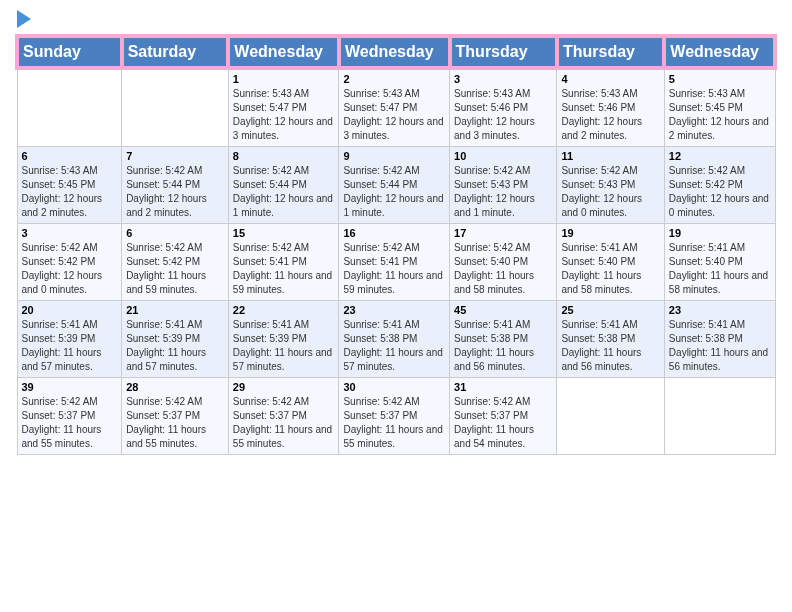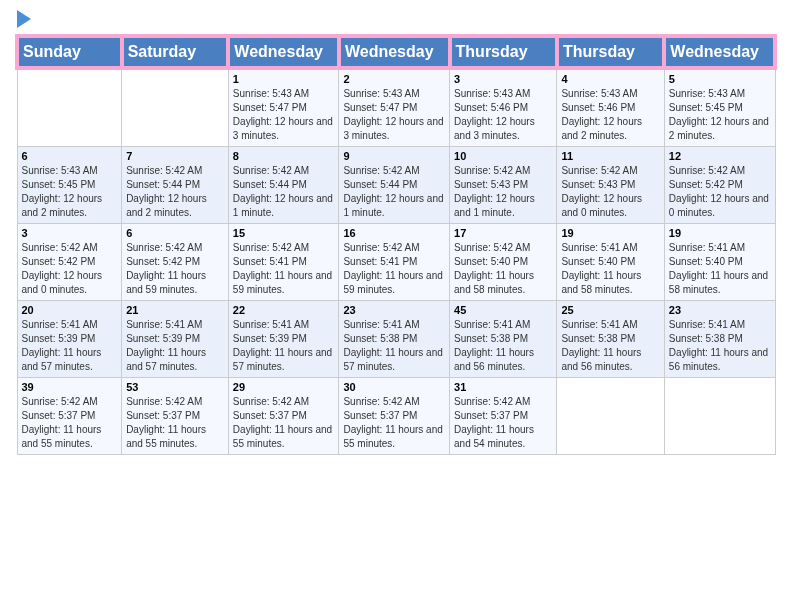--- a/index.html
+++ b/index.html
@@ -241,21 +241,21 @@
           <span class="day-number">23</span>
           <div class="day-info">Sunrise: 5:41 AM<br>Sunset: 5:38 PM<br>Daylight: 11 hours and 56 minutes.</div>
         </td>
       </tr>
       <tr>
         <td>
           <span class="day-number">39</span>
           <div class="day-info">Sunrise: 5:42 AM<br>Sunset: 5:37 PM<br>Daylight: 11 hours and 55 minutes.</div>
         </td>
         <td>
-          <span class="day-number">53</span>
+          <span class="day-number">28</span>
           <div class="day-info">Sunrise: 5:42 AM<br>Sunset: 5:37 PM<br>Daylight: 11 hours and 55 minutes.</div>
         </td>
         <td>
           <span class="day-number">29</span>
           <div class="day-info">Sunrise: 5:42 AM<br>Sunset: 5:37 PM<br>Daylight: 11 hours and 55 minutes.</div>
         </td>
         <td>
           <span class="day-number">30</span>
           <div class="day-info">Sunrise: 5:42 AM<br>Sunset: 5:37 PM<br>Daylight: 11 hours and 55 minutes.</div>
         </td>

